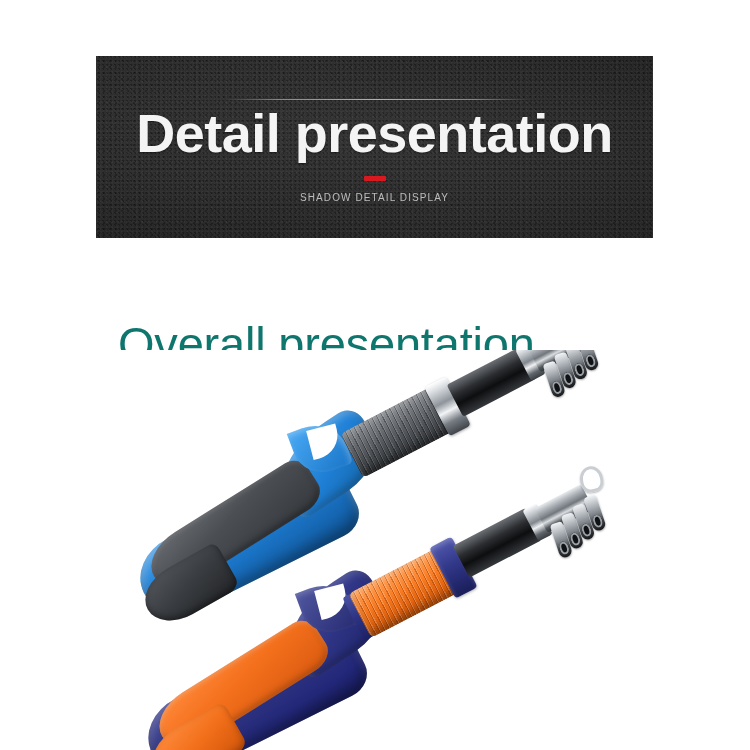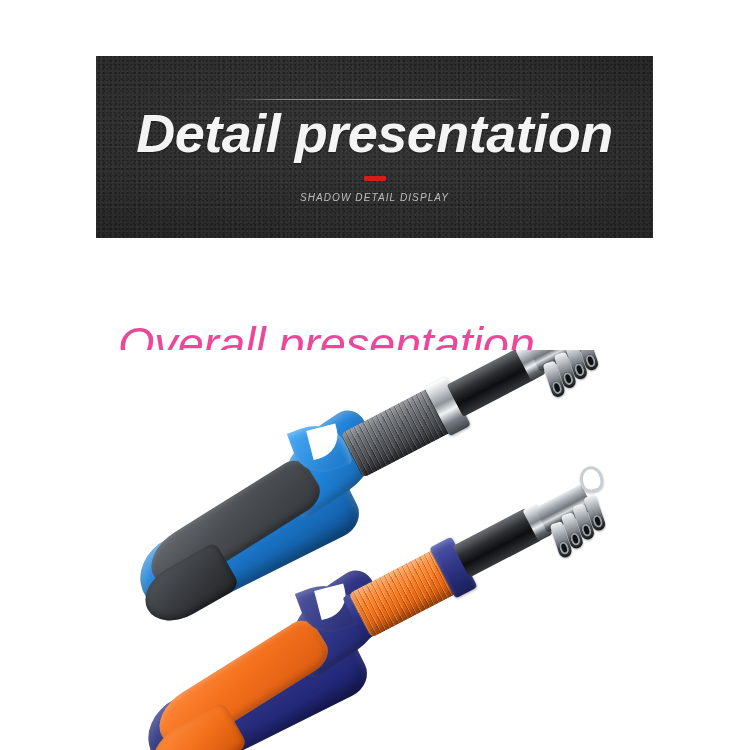--- a/index.html
+++ b/index.html
@@ -4,21 +4,21 @@
 <title>Detail presentation</title>
 <style>
   html,body{margin:0;padding:0;}
   body{
     width:750px;height:750px;
     background:#ffffff;
     font-family:"Liberation Sans", sans-serif;
     overflow:hidden;
     position:relative;
   }
-  #page{position:relative;width:750px;height:750px;background:#fff;overflow:hidden;font-style:italic;}
+  #page{position:relative;width:750px;height:750px;background:#fff;overflow:hidden;}
 
   
   .banner{
     position:absolute;
     left:96px;top:56px;width:557px;height:182px;
     background:#2e2e2e;
     background-image:
       radial-gradient(circle at 18% 26%, rgba(255,255,255,.030) 0 1px, transparent 1px),
       radial-gradient(circle at 62% 68%, rgba(255,255,255,.026) 0 1px, transparent 1px),
       radial-gradient(circle at 84% 14%, rgba(0,0,0,.30) 0 1px, transparent 1px),
@@ -65,21 +65,21 @@
     font-size:10px;
     font-weight:400;
     letter-spacing:1.1px;
     white-space:nowrap;
   }
 
   
   .overall-heading{
     position:absolute;
     left:118px;top:316px;
-    color:#ec4899;
+    color:#0f766e;
     font-size:47px;
     font-weight:400;
     letter-spacing:-0.2px;
     line-height:56px;
     white-space:nowrap;
   }
 
   
   .photo{
     position:absolute;

